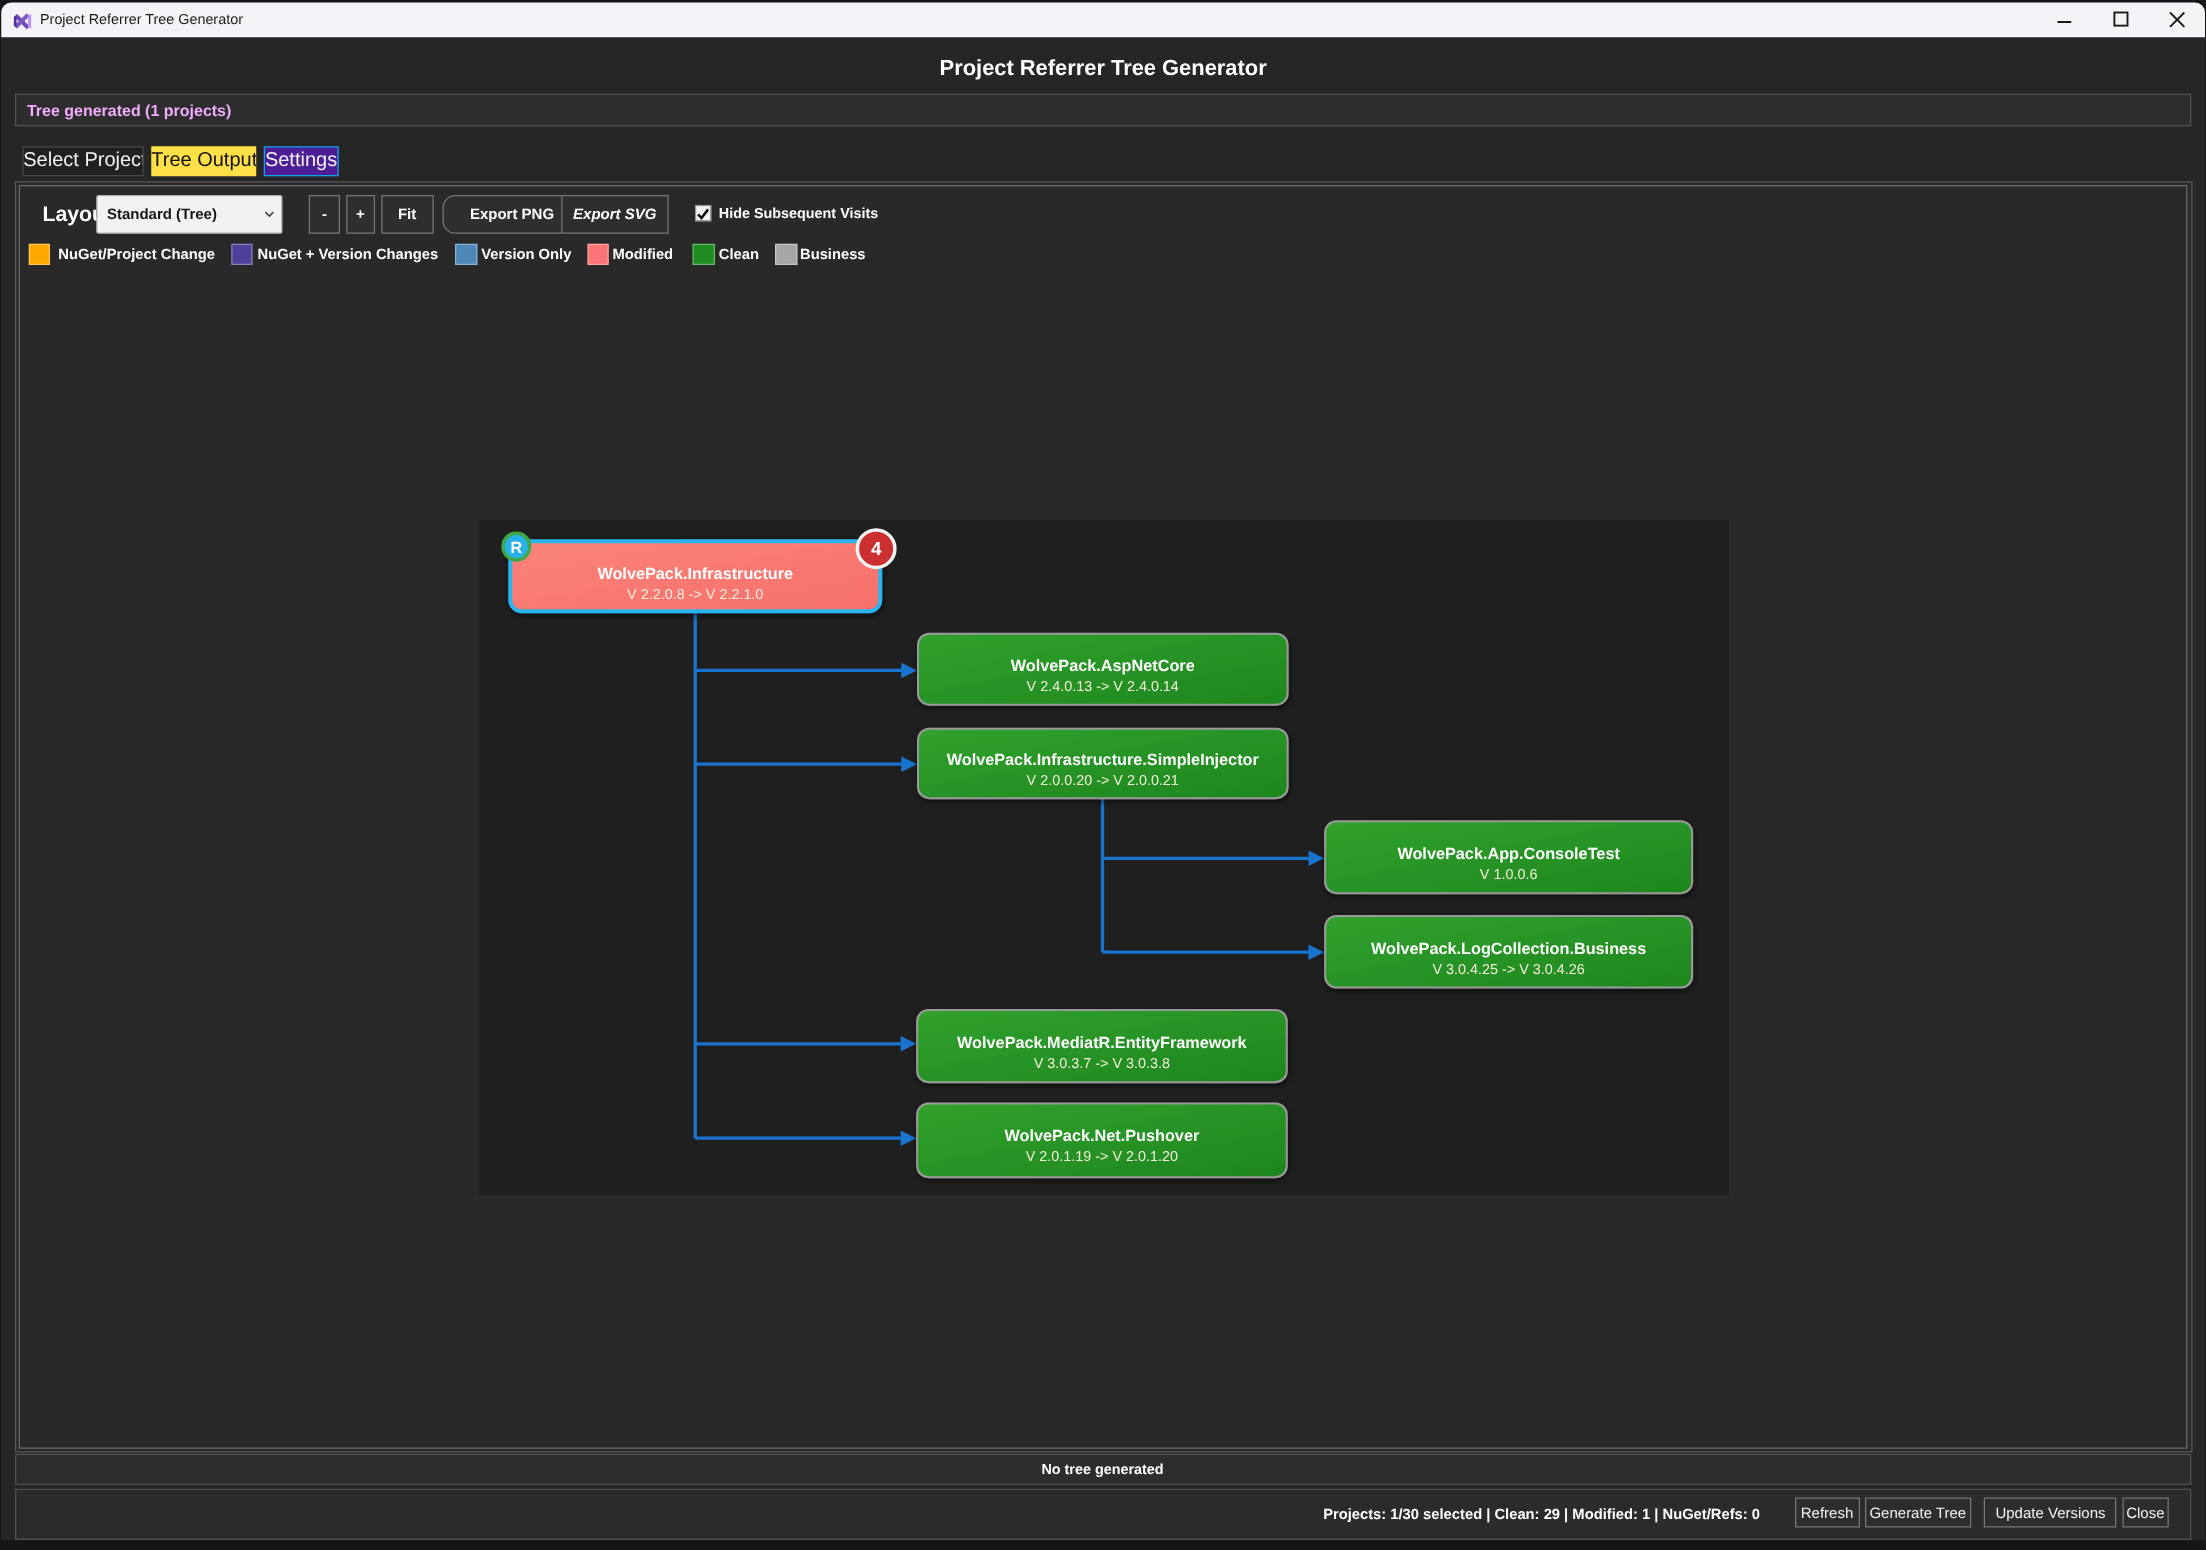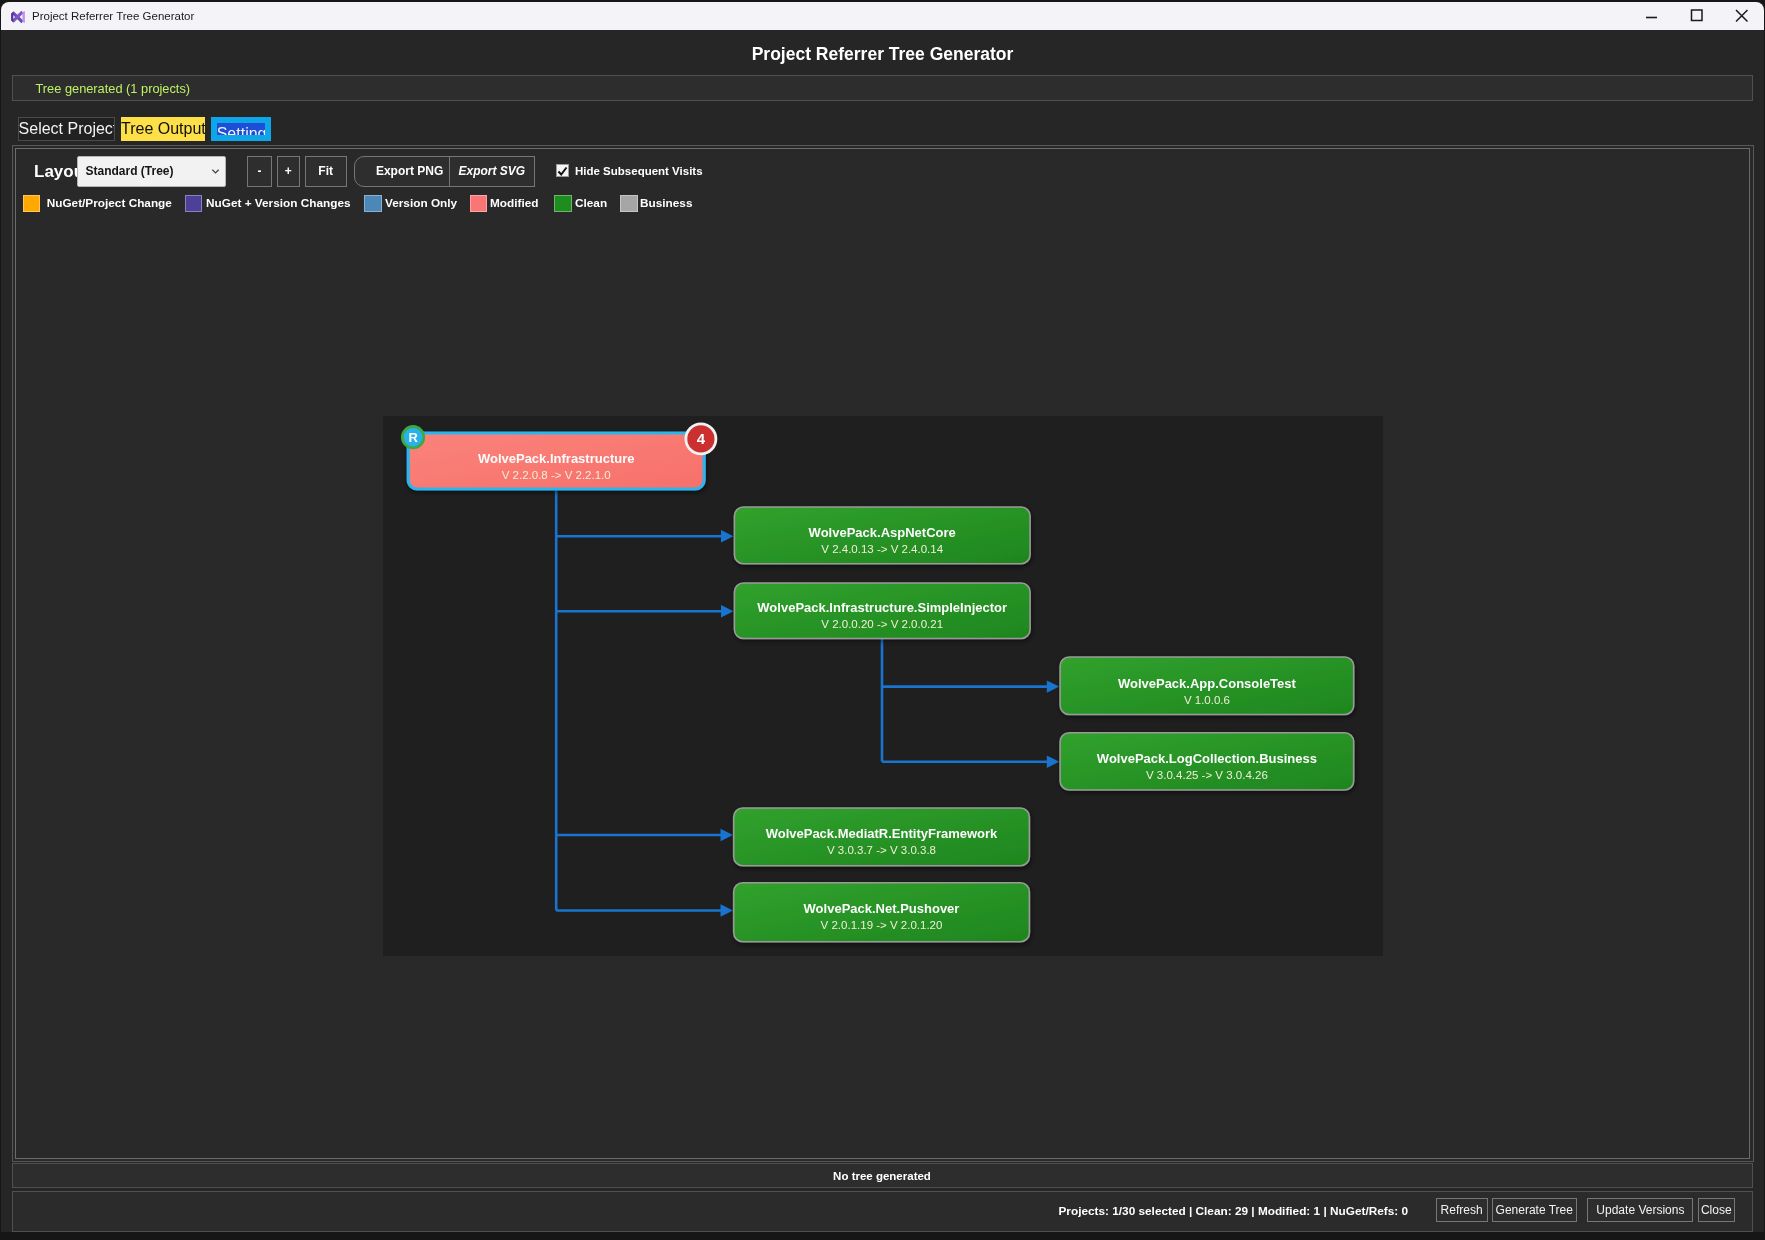--- a/index.html
+++ b/index.html
@@ -5,26 +5,26 @@
   html,body{margin:0;padding:0;}
   body{width:1765px;height:1240px;background:#161616;font-family:"Liberation Sans",sans-serif;position:relative;overflow:hidden;}
   .abs{position:absolute;}
   
   #titlebar{left:1px;top:2px;width:1763px;height:28px;background:#f4f4f8;border-radius:8px 8px 0 0;}
   #titletext{left:31px;top:0;height:28px;line-height:28px;font-size:11.5px;color:#1b1b1b;}
   
   #main{left:1px;top:30px;width:1763px;height:1202px;background:#262626;}
   #heading{left:0;top:43px;width:1765px;text-align:center;font-size:17.5px;font-weight:bold;color:#fff;line-height:22px;}
   .borderbox{border:1px solid #505050;background:#2d2d2d;box-sizing:border-box;}
-  #statusbox{left:11.5px;top:75px;width:1741px;height:26px;color:#bef264;font-size:12.8px;font-weight:normal;line-height:25px;padding-left:23px;}
+  #statusbox{left:11.5px;top:75px;width:1741px;height:26px;color:#f0abfc;font-size:12.8px;font-weight:bold;line-height:25px;padding-left:9px;}
   
   .tab{top:117.2px;height:23.8px;box-sizing:border-box;font-size:16px;font-weight:normal;text-align:center;line-height:22px;white-space:nowrap;overflow:hidden;}
   #tab1{left:17.6px;width:97.2px;background:#212121;border:1px solid #4a4a4a;color:#f2f2f2;}
   #tab2{left:121px;width:83.5px;background:#fde047;color:#101010;line-height:23.8px;}
-  #tab3{left:210.7px;width:60.3px;background:#1d4ed8;border:6px solid #0ea5e9;color:#f2f2f2;}
+  #tab3{left:210.7px;width:60.3px;background:#4c1d95;border:1px solid #0ea5e9;color:#f2f2f2;}
   
   #panel{left:11.5px;top:144.5px;width:1742px;height:1017px;border:1px solid #585858;background:#292929;box-sizing:border-box;}
   #panelinner{left:14.7px;top:147.7px;width:1735.5px;height:1011.5px;border:1px solid #6b6b6b;box-sizing:border-box;}
   
   #layoutlbl{left:34px;top:156px;height:31px;line-height:31px;color:#fff;font-size:17px;font-weight:bold;}
   #dropdown{left:76.5px;top:156px;width:149px;height:31px;background:#f2f2f2;border:1px solid #b4b4b4;box-sizing:border-box;border-radius:2px;}
   #ddtext{left:8px;top:0;height:29px;line-height:29px;font-size:12px;font-weight:bold;color:#151515;}
   #ddchev{left:133px;top:10px;width:9px;height:9px;}
   .tbtn{top:156px;height:31px;background:#2e2e2e;border:1px solid #767676;box-sizing:border-box;color:#fff;font-size:12px;font-weight:bold;text-align:center;line-height:29px;white-space:nowrap;}
   #btnminus{left:247px;width:25px;}

